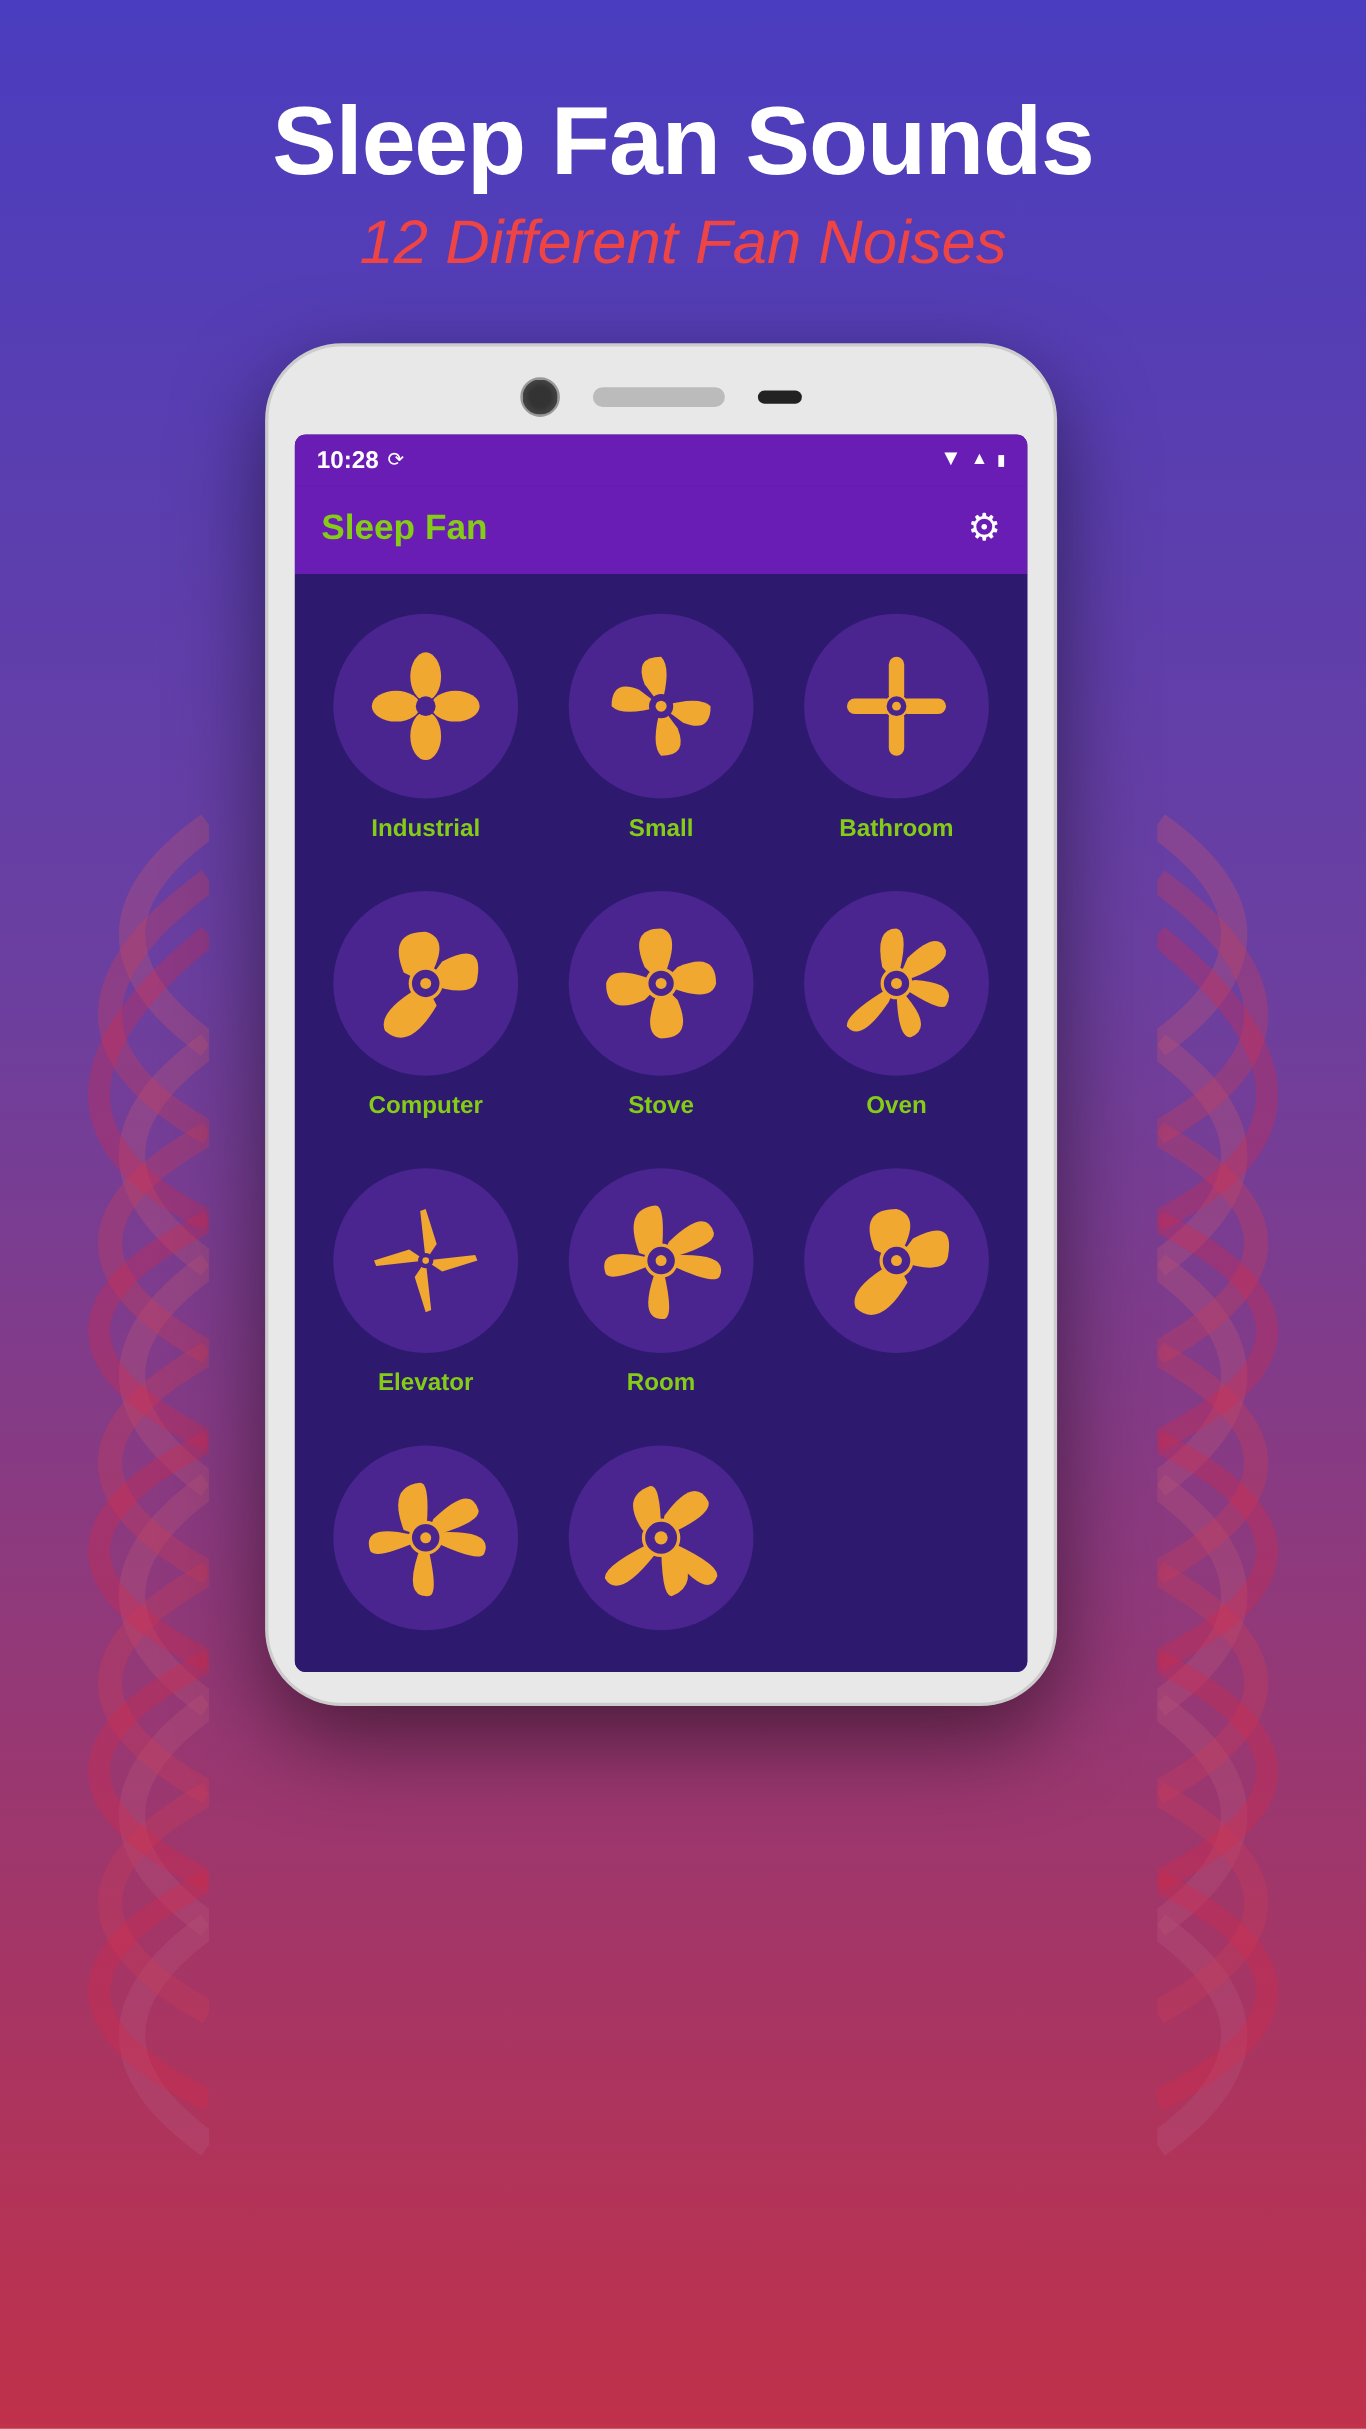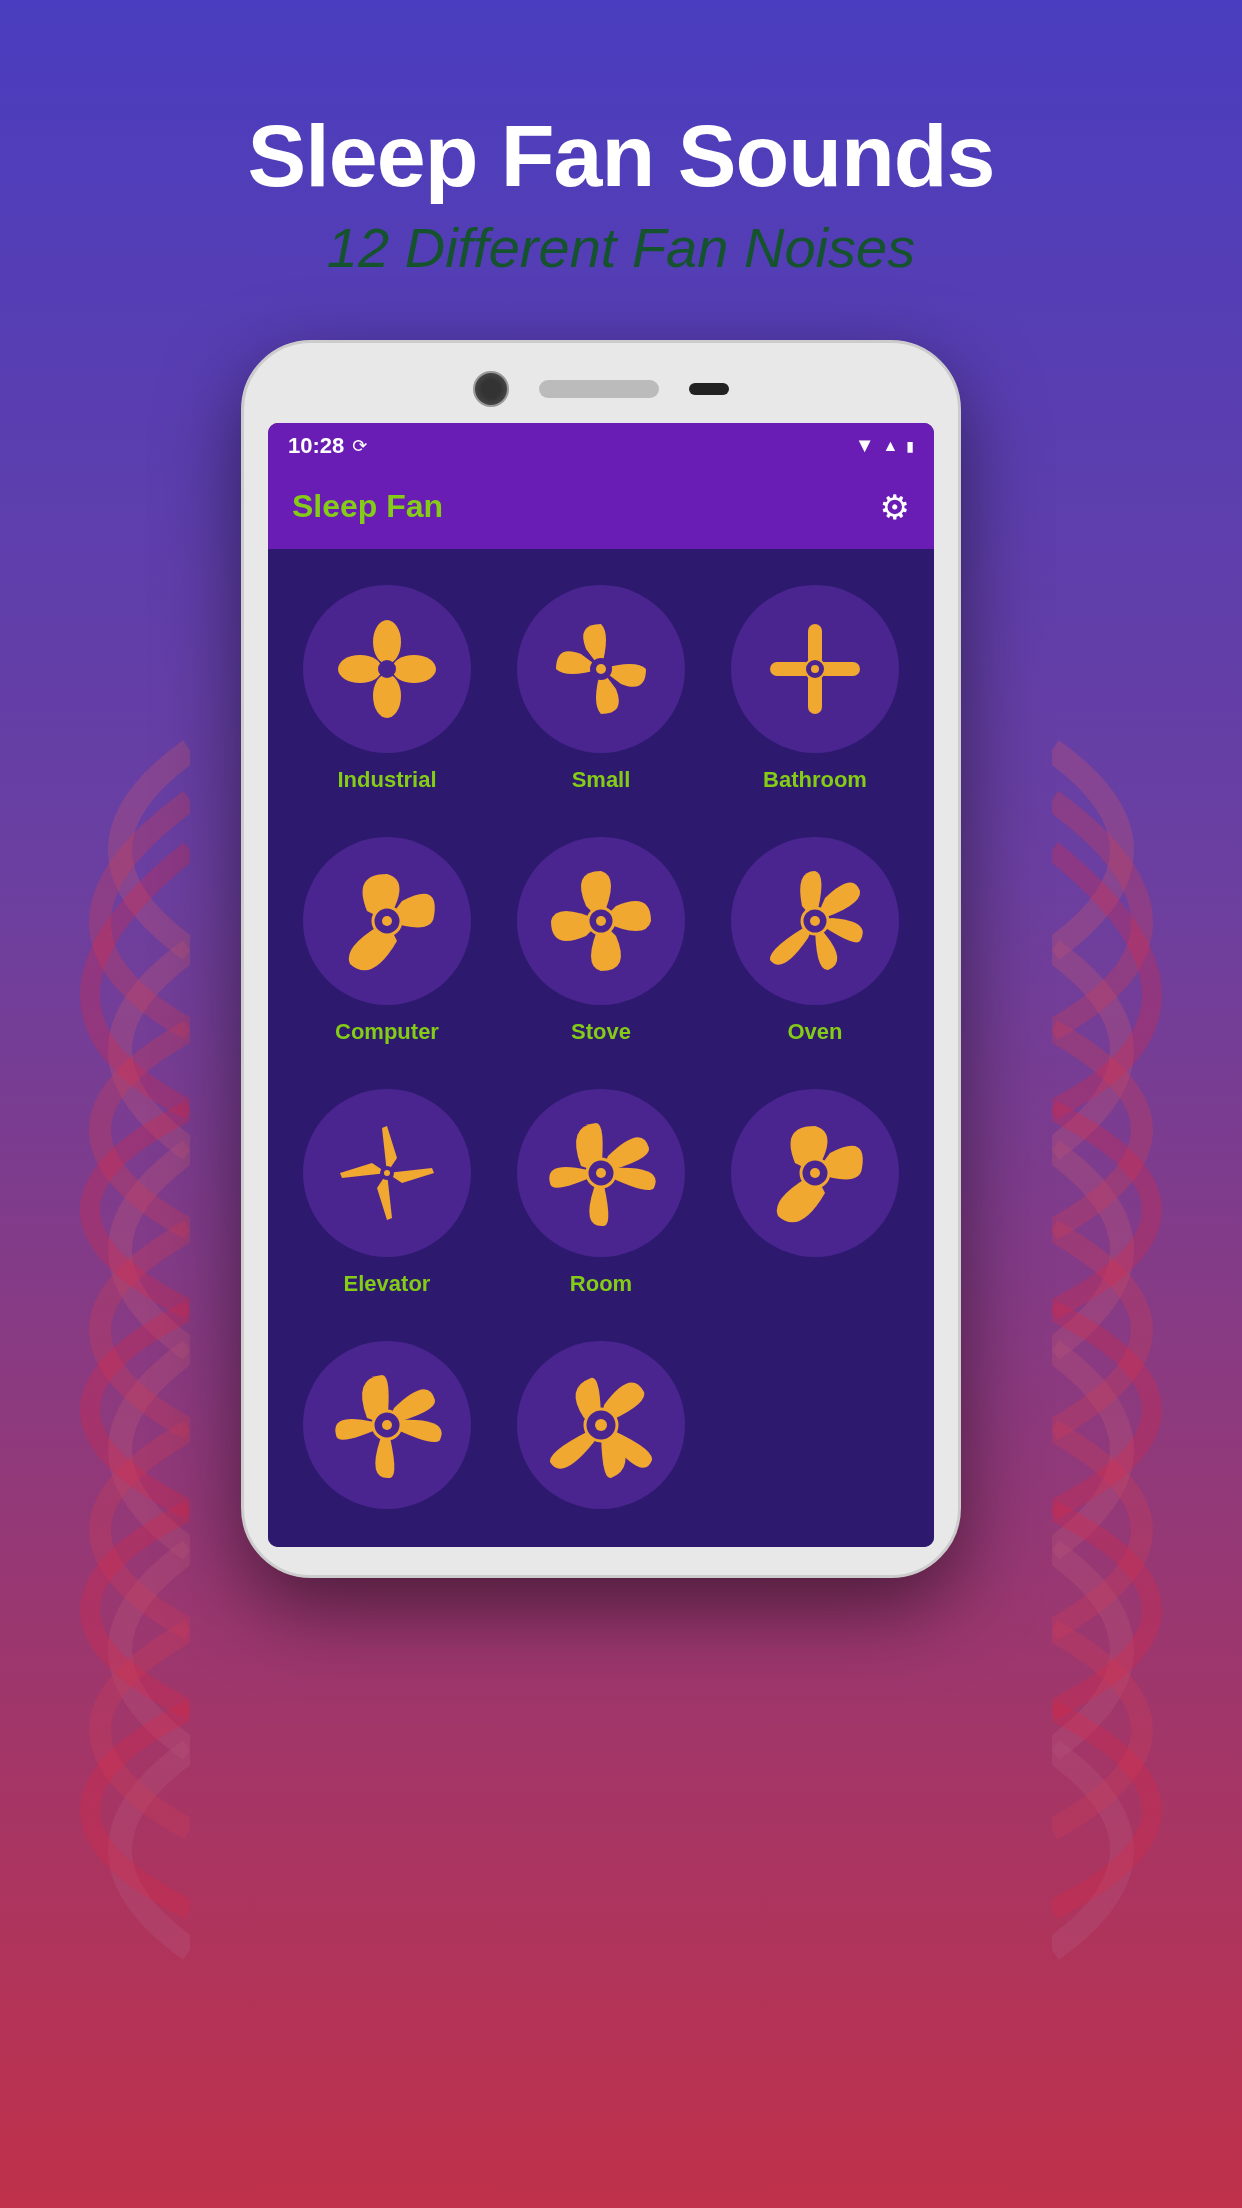--- a/index.html
+++ b/index.html
@@ -12,35 +12,35 @@
       display: flex;
       flex-direction: column;
       align-items: center;
     }
 
     
     .header-section {
       position: relative;
       z-index: 1;
       text-align: center;
-      padding-top: 108px;
+      padding-top: 80px;
       padding-bottom: 60px;
     }
     .main-title {
       font-size: 88px;
       font-weight: 900;
       color: #ffffff;
       letter-spacing: -1px;
       line-height: 1.1;
     }
     .subtitle {
       font-size: 56px;
       font-weight: 400;
       font-style: italic;
-      color: #14532d;
+      color: #ef4444;
       margin-top: 10px;
     }
 
     
     .phone-wrapper {
       position: relative;
       z-index: 2;
       width: 760px;
       display: flex;
       justify-content: flex-start;

